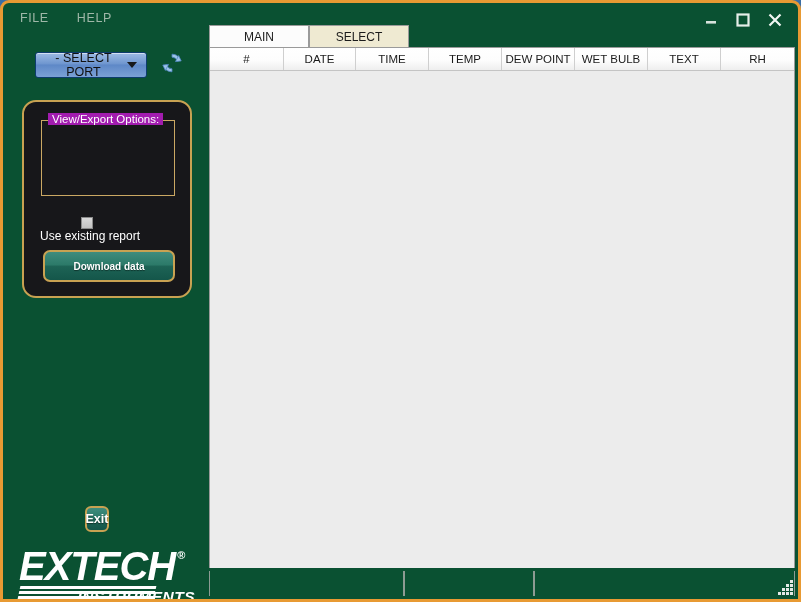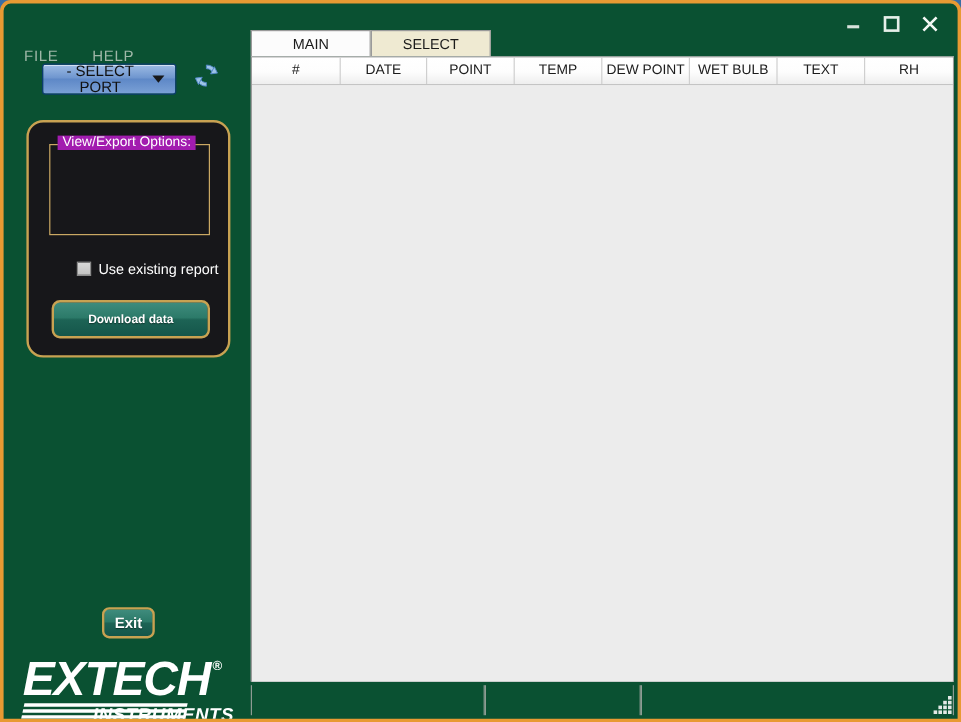--- a/index.html
+++ b/index.html
@@ -52,21 +52,20 @@
     left: 14px;
     display: flex;
     gap: 22px;
   }
   .menu-item {
     color: #9fb7a8;
     font-size: 12.5px;
     letter-spacing: 0.6px;
     cursor: default;
     padding: 2px 3px;
-    margin-top: 29px;
   }
 
   
   #port-row {
     position: absolute;
     top: 47px;
     left: 32px;
     display: flex;
     align-items: center;
     gap: 12px;
@@ -166,25 +165,26 @@
     background: #1f6fc4;
   }
   .radio-label {
     color: #ffffff;
     font-size: 12px;
     white-space: nowrap;
   }
 
   #use-existing-row {
     position: absolute;
-    left: 40px;
+    left: 16px;
     top: 115px;
     display: flex;
     align-items: center;
     cursor: default;
+    flex-direction: column;
   }
   #use-existing-box {
     width: 12px;
     height: 12px;
     background: linear-gradient(180deg, #d9d9d9 0%, #c2c2c2 100%);
     border: 1px solid #8a8a8a;
     box-sizing: border-box;
     margin-right: 6px;
     flex: 0 0 auto;
   }
@@ -212,21 +212,21 @@
     justify-content: center;
     cursor: default;
     text-shadow: 0 1px 1px rgba(0,0,0,.45);
   }
 
   
   #exit-btn {
     position: absolute;
     left: 82px;
     top: 503px;
-    width: 44px;
+    width: 24px;
     height: 26px;
     border: 2px solid #c8a252;
     border-radius: 6px;
     box-sizing: border-box;
     background: linear-gradient(180deg, #3f8c7d 0%, #2c7a69 45%, #1d6355 52%, #14564a 100%);
     color: #ffffff;
     font-size: 12.5px;
     font-weight: bold;
     display: flex;
     align-items: center;
@@ -463,21 +463,21 @@
 
   <div id="tabs">
     <div class="tab active">MAIN</div>
     <div class="tab inactive">SELECT</div>
   </div>
 
   <div id="table-panel">
     <div id="table-header">
       <div class="th" style="width:74px">#</div>
       <div class="th" style="width:72px">DATE</div>
-      <div class="th" style="width:73px">POINT</div>
+      <div class="th" style="width:73px">TIME</div>
       <div class="th" style="width:73px">TEMP</div>
       <div class="th" style="width:73px">DEW POINT</div>
       <div class="th" style="width:73px">WET BULB</div>
       <div class="th" style="width:73px">TEXT</div>
       <div class="th" style="width:73px;border-right:none">RH</div>
     </div>
     <div id="table-body"></div>
   </div>
 
   <div id="status-bar">

